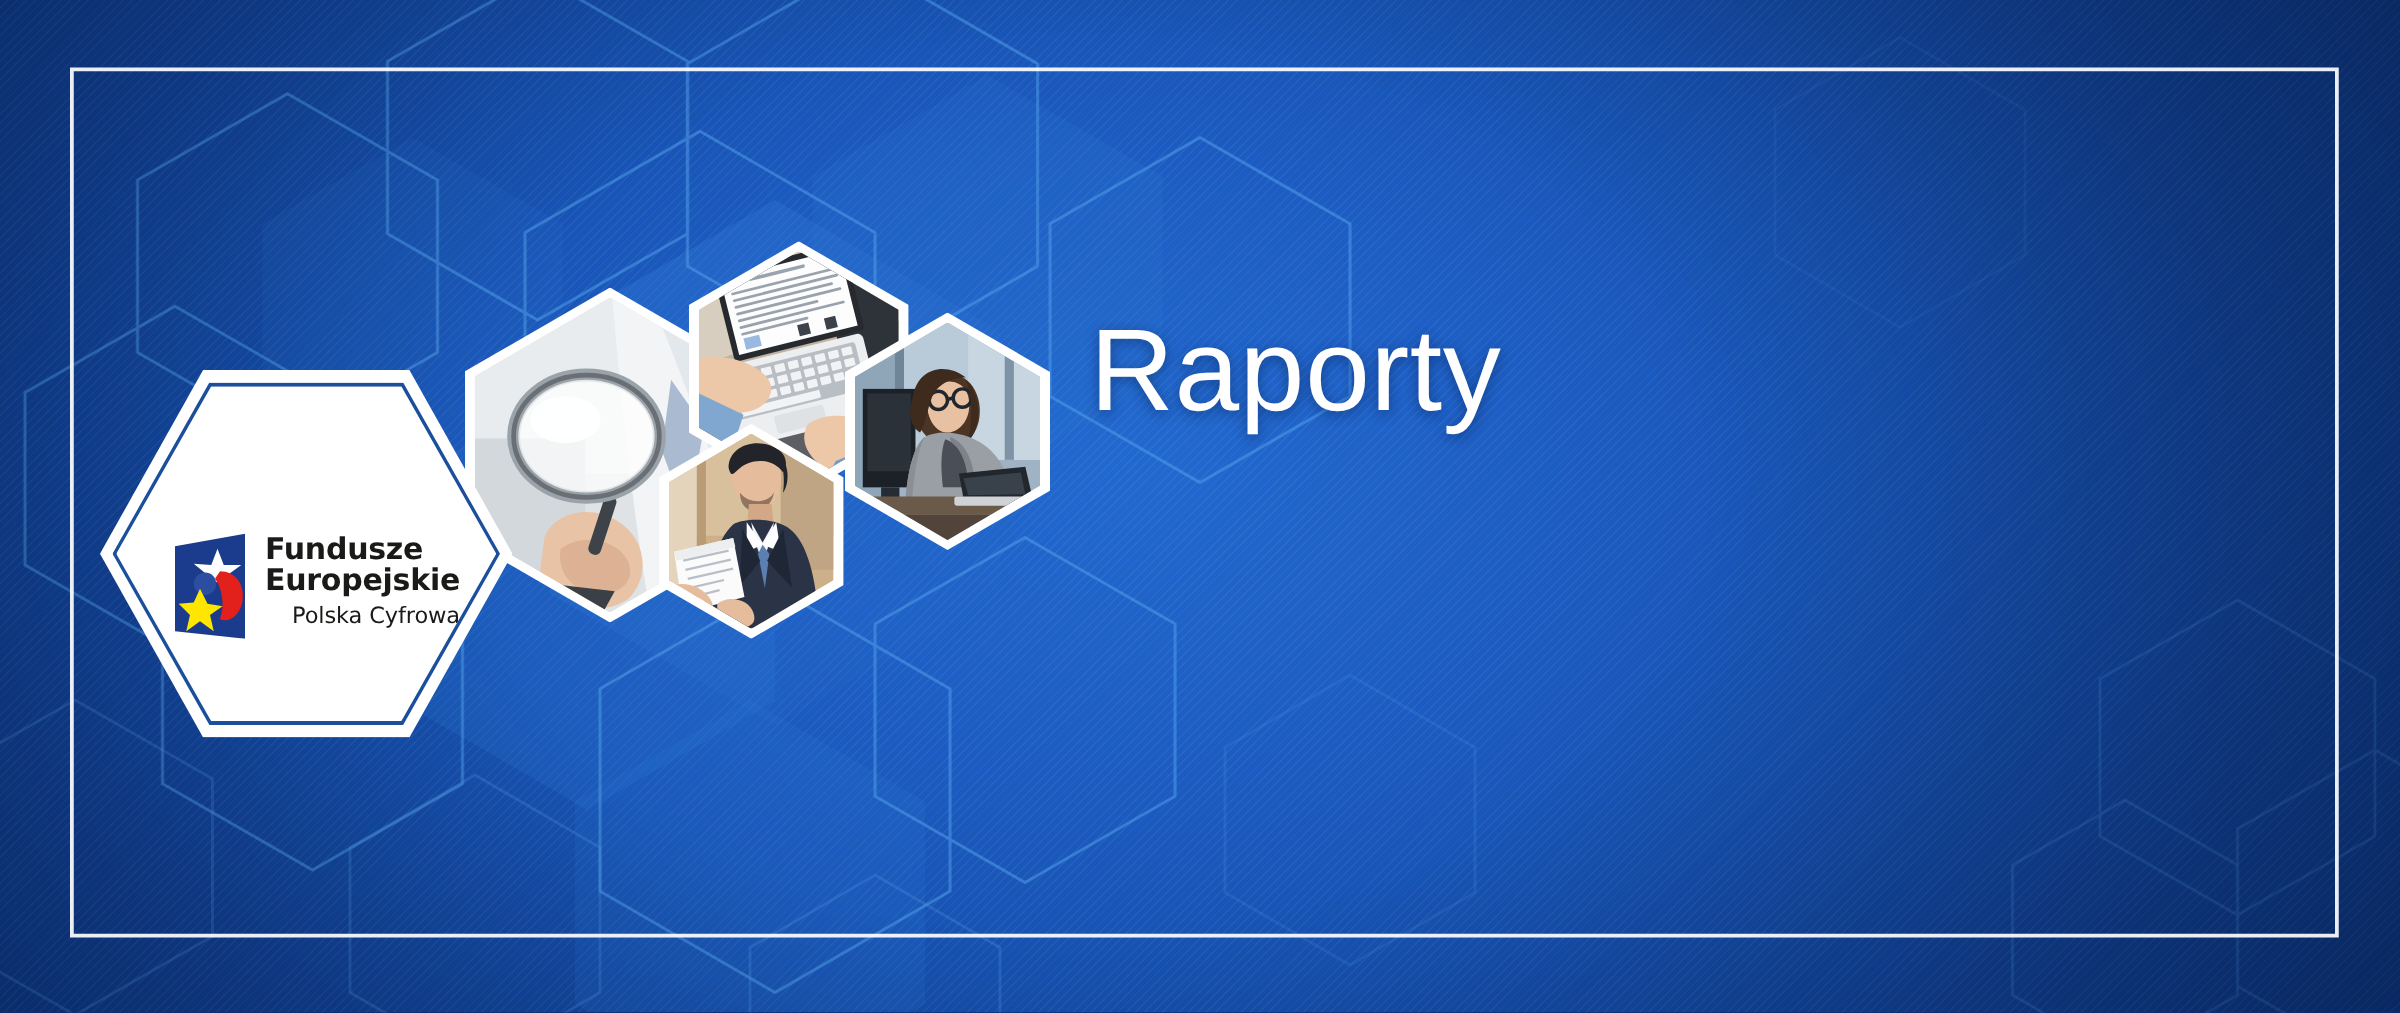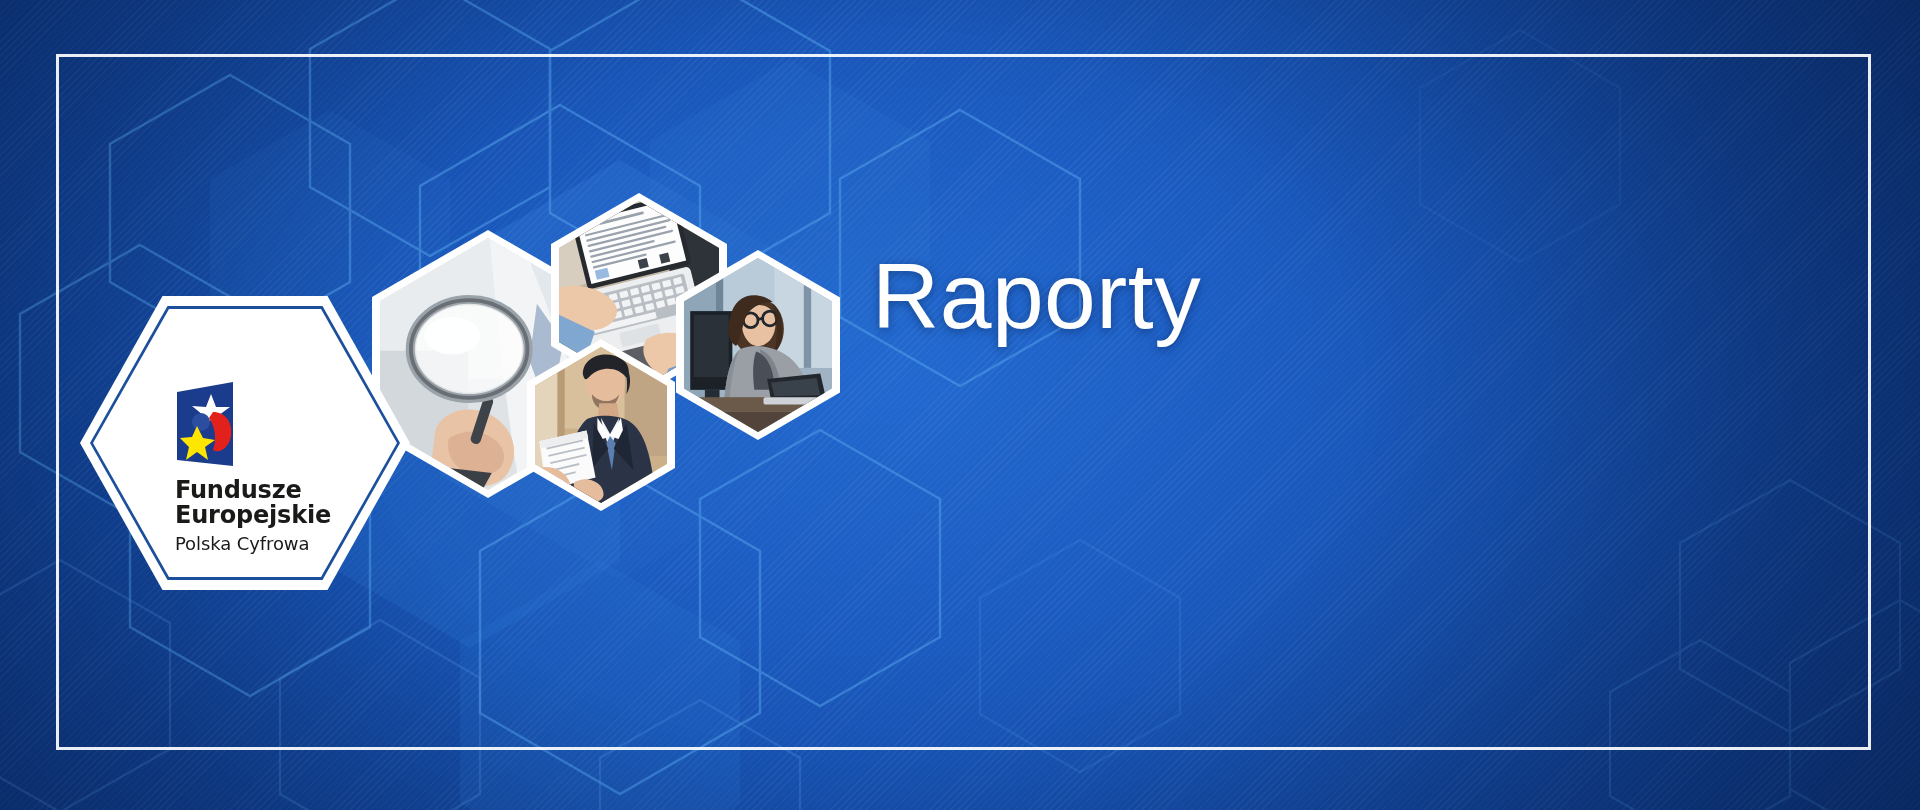--- a/index.html
+++ b/index.html
@@ -65,33 +65,32 @@
     position:absolute;
     left:93px;top:309px;
     width:304px;height:268px;
     clip-path:polygon(25% 0%,75% 0%,100% 50%,75% 100%,25% 100%,0% 50%);
     background:#ffffff;
     display:flex;align-items:center;justify-content:center;
   }
   .fe-logo{
     display:flex;align-items:flex-start;gap:12px;
     transform:translate(8px,26px);
-    flex-direction:column;
   }
   .fe-emblem{width:62px;height:84px;flex:0 0 auto;}
   .fe-text{display:flex;flex-direction:column;justify-content:center;}
   .fe-line1,.fe-line2{
     font-family:"DejaVu Sans", sans-serif;
     font-weight:700;font-size:24px;line-height:25px;color:#1a1a18;
     letter-spacing:-0.2px;
   }
   .fe-line3{
     font-family:"DejaVu Sans", sans-serif;
     font-weight:400;font-size:18px;line-height:24px;color:#1a1a18;
-    margin-top:4px;letter-spacing:-0.1px;
+    margin-top:4px;letter-spacing:-0.1px;text-align:right;
   }
 
   
   .photo-hex-wrap{position:absolute;}
   .photo-hex-wrap .border{
     position:absolute;inset:0;
     background:#ffffff;
     clip-path:polygon(50% 0%,100% 25%,100% 75%,50% 100%,0% 75%,0% 25%);
     filter:drop-shadow(0 3px 8px rgba(0,0,0,0.28));
   }

